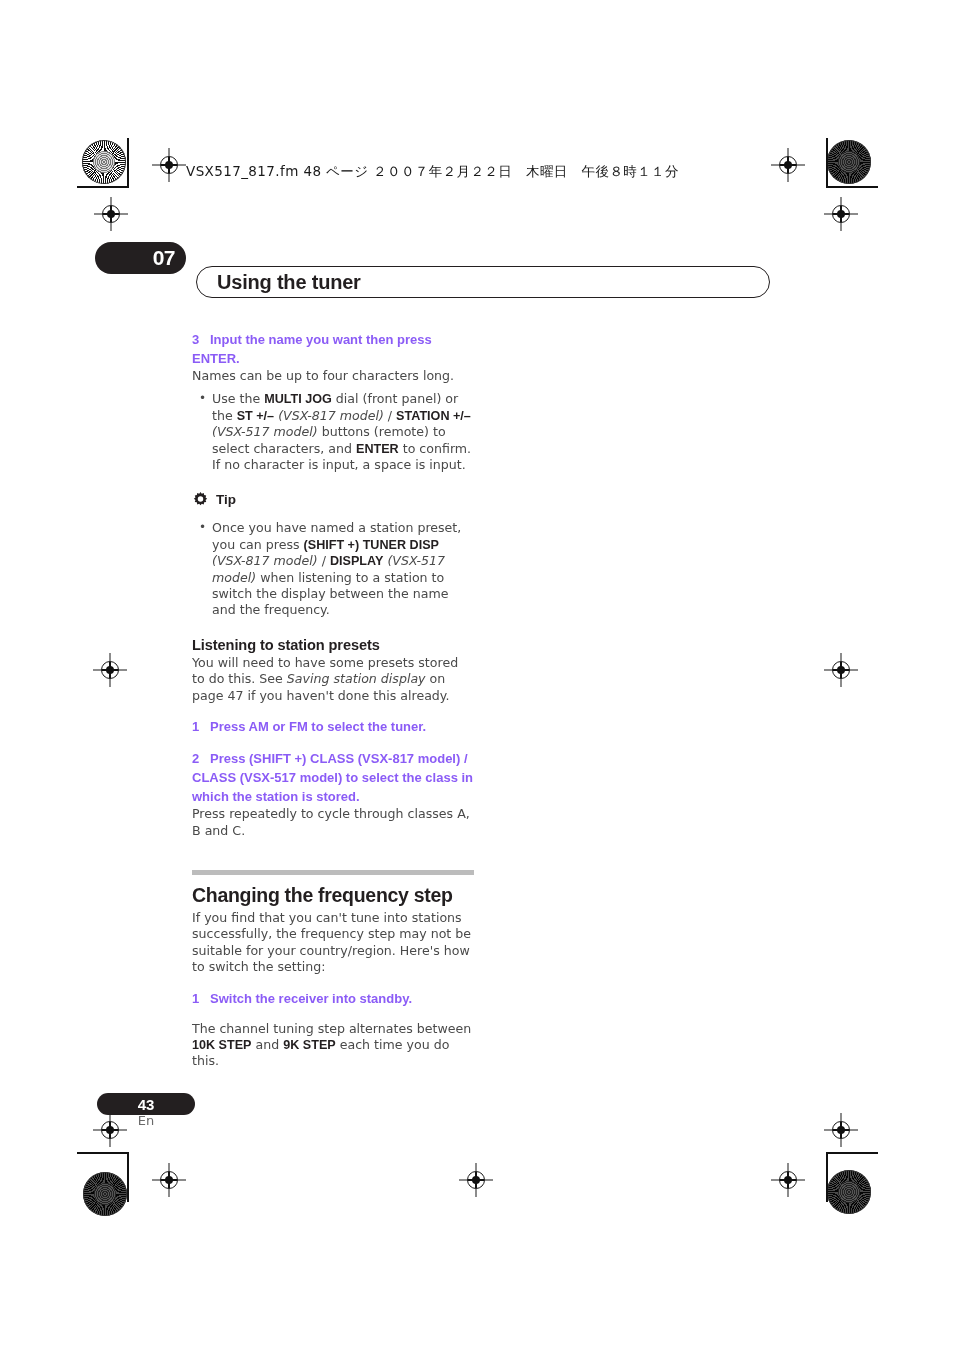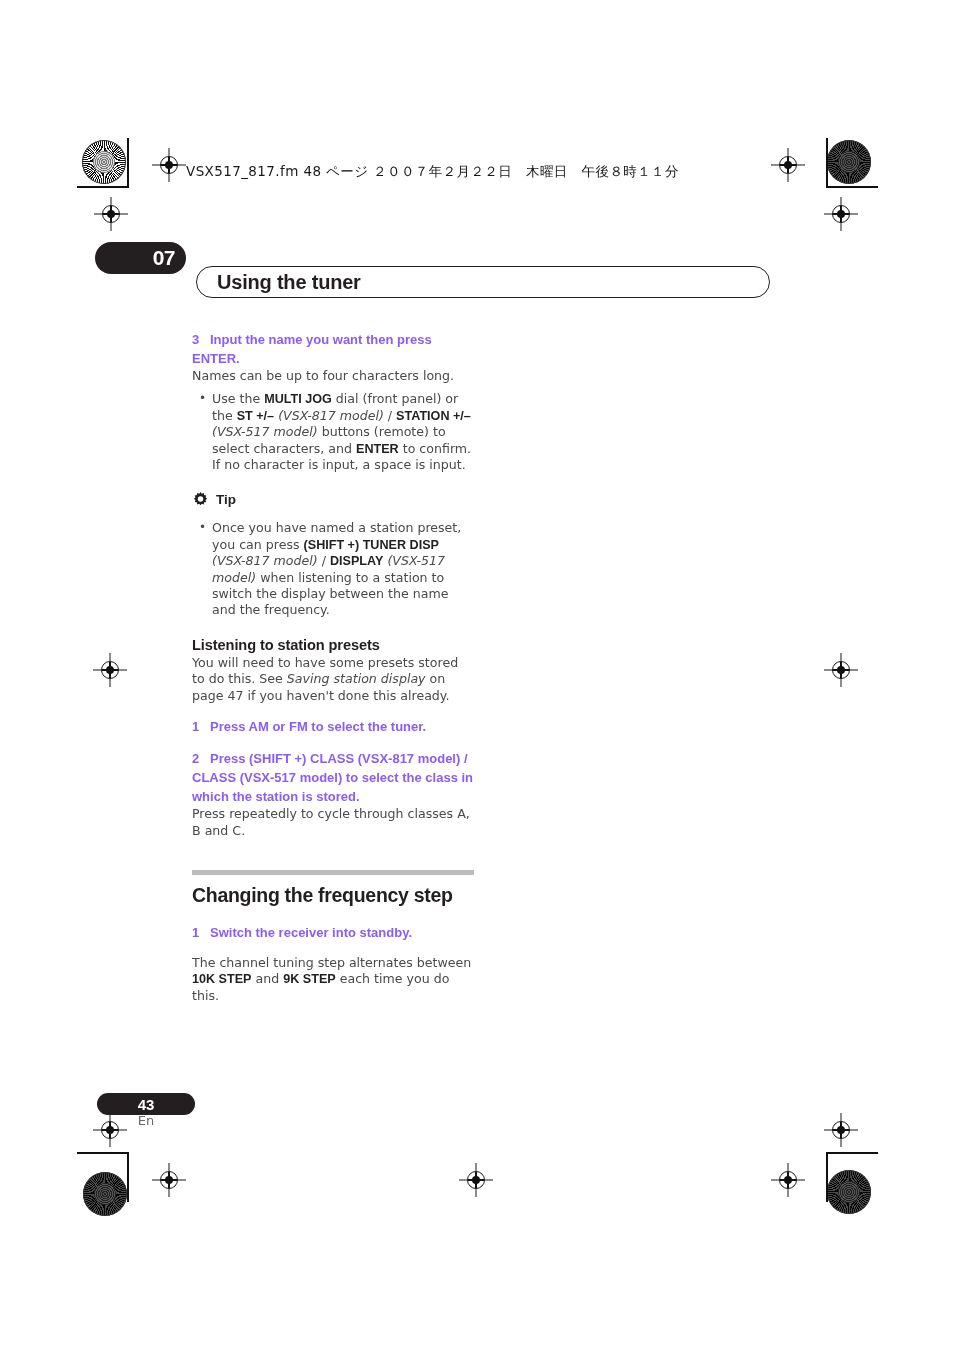--- a/index.html
+++ b/index.html
@@ -421,20 +421,21 @@
     <span class="num">2</span><span>Press (SHIFT +) CLASS (VSX-817 model) / CLASS (VSX-517 model) to select the class in which the station is stored.</span>
   </div>
   <p class="body-text">Press repeatedly to cycle through classes A, B and C.</p>
 
   <div class="gap-md"></div>
 
   <div class="gap-lg"></div>
 
   <div class="rule"></div>
   <h2 class="main-heading">Changing the frequency step</h2>
+  <p class="body-text">If you find that you can't tune into stations successfully, the frequency step may not be suitable for your country/region. Here's how to switch the setting:</p>
 
   <div class="gap-md"></div>
   <div class="step">
     <span class="num">1</span><span>Switch the receiver into standby.</span>
   </div>
 
   <div class="gap-md"></div>
   <p class="body-text">The channel tuning step alternates between <b>10K STEP</b> and <b>9K STEP</b> each time you do this.</p>
 
 </div>

